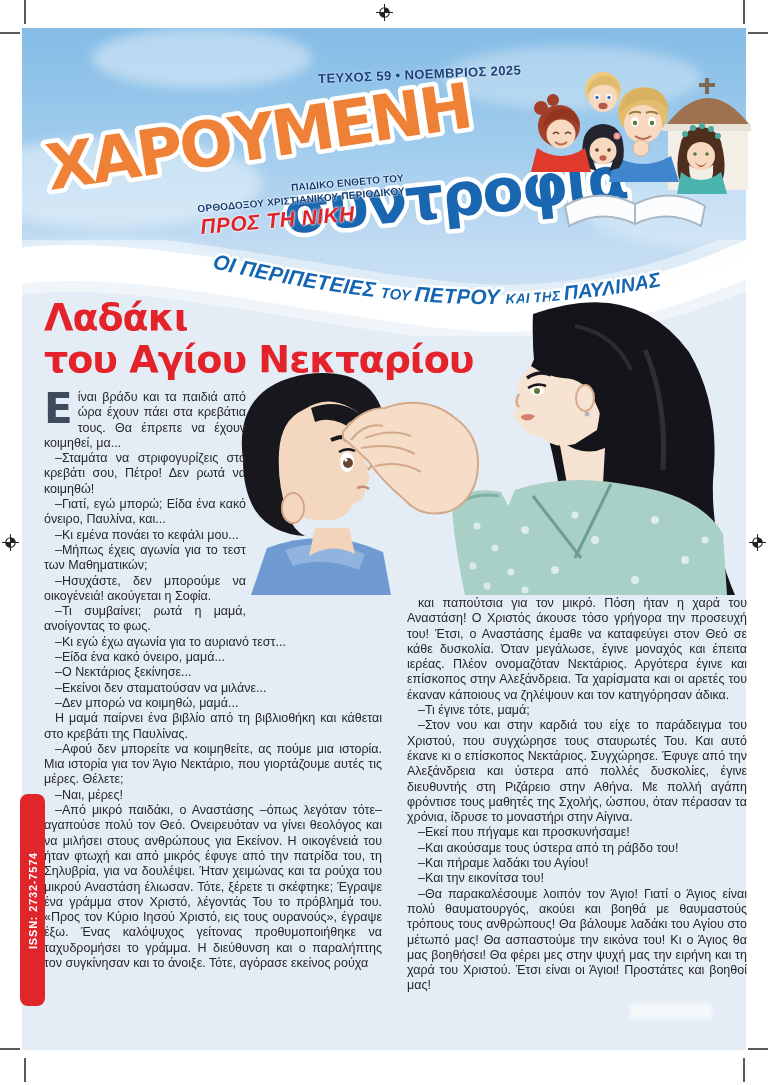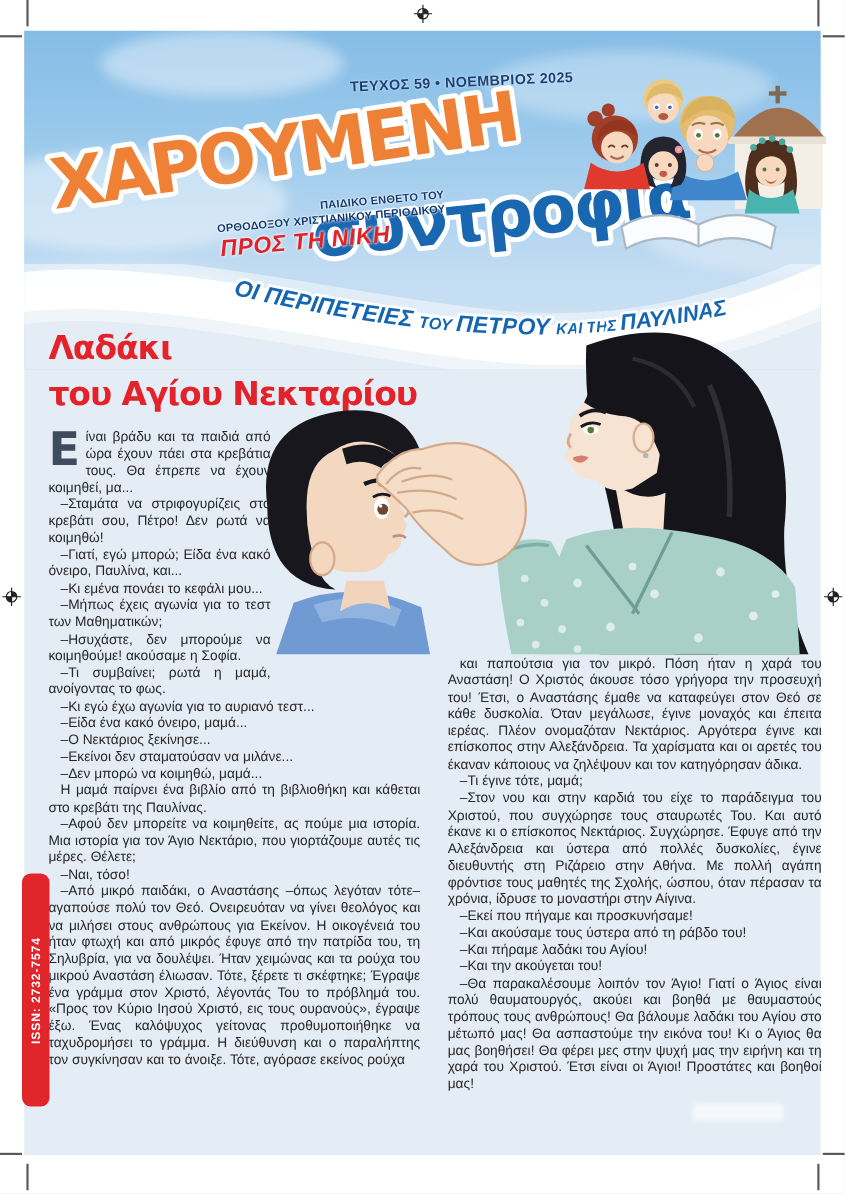--- a/index.html
+++ b/index.html
@@ -31,21 +31,21 @@
   .logo-sub{left:86px;top:186px;width:320px;transform:rotate(-5deg);text-align:right;
     color:#123a72;font-weight:bold;font-size:10px;line-height:12.5px;letter-spacing:.2px;
     text-shadow:0 0 2px #fff,0 0 2px #fff;}
   .ptn{color:#e02328;font-size:21px;line-height:24px;font-style:italic;letter-spacing:.5px;
     padding-right:52px;text-shadow:0 0 2px #fff,0 0 3px #fff;}
 
   
   .kids-svg{left:523px;top:56px;width:228px;height:182px;}
 
   
-  .title{left:44px;top:296px;color:#e42229;font-weight:bold;font-size:30px;line-height:42px;
+  .title{left:44px;top:296px;color:#e42229;font-weight:bold;font-size:38px;line-height:42px;
     letter-spacing:-1px;font-family:"DejaVu Sans","Liberation Sans",sans-serif;}
   .col{color:#26272b;font-size:12.5px;line-height:15.3px;text-align:justify;overflow:hidden;}
   .col-left{left:44px;top:390px;width:338px;height:652px;}
   .col-right{left:407px;top:596px;width:340px;height:446px;}
   .img-spacer{float:right;width:136px;height:228px;}
   p.para{margin:0;text-indent:11px;}
   p.opening{text-indent:0;}
   .dropcap{float:left;font-size:42px;line-height:34px;font-weight:bold;color:#3e4b5c;
     padding:2px 5px 0 0;font-family:"DejaVu Sans","Liberation Sans",sans-serif;}
 
@@ -254,43 +254,43 @@
 </svg>
 
 <div class="abs col col-left">
   <div class="img-spacer"></div>
   <p class="para opening"><span class="dropcap">Ε</span><span>ίναι βράδυ και τα παιδιά από ώρα έχουν πάει στα κρεβάτια τους. Θα έπρεπε να έχουν κοιμηθεί, μα...</span></p>
   <div>
       <p class="para">–Σταμάτα να στριφογυρίζεις στο κρεβάτι σου, Πέτρο! Δεν ρωτά να κοιμηθώ!</p>
       <p class="para">–Γιατί, εγώ μπορώ; Είδα ένα κακό όνειρο, Παυλίνα, και...</p>
       <p class="para">–Κι εμένα πονάει το κεφάλι μου...</p>
       <p class="para">–Μήπως έχεις αγωνία για το τεστ των Μαθηματικών;</p>
-      <p class="para">–Ησυχάστε, δεν μπορούμε να κοιμηθούμε! ακούσαμε η Σοφία.</p>
+      <p class="para">–Ησυχάστε, δεν μπορούμε να οικογένειά! ακούγεται η Σοφία.</p>
       <p class="para">–Τι συμβαίνει; ρωτά η μαμά, ανοίγοντας το φως.</p>
       <p class="para">–Κι εγώ έχω αγωνία για το αυριανό τεστ...</p>
       <p class="para">–Είδα ένα κακό όνειρο, μαμά...</p>
       <p class="para">–Ο Νεκτάριος ξεκίνησε...</p>
       <p class="para">–Εκείνοι δεν σταματούσαν να μιλάνε...</p>
       <p class="para">–Δεν μπορώ να κοιμηθώ, μαμά...</p>
       <p class="para">Η μαμά παίρνει ένα βιβλίο από τη βιβλιοθήκη και κάθεται στο κρεβάτι της Παυλίνας.</p>
       <p class="para">–Αφού δεν μπορείτε να κοιμηθείτε, ας πούμε μια ιστορία. Μια ιστορία για τον Άγιο Νεκτάριο, που γιορτάζουμε αυτές τις μέρες. Θέλετε;</p>
-      <p class="para">–Ναι, τόσο!</p>
+      <p class="para">–Ναι, μέρες!</p>
       <p class="para">–Από μικρό παιδάκι, ο Αναστάσης –όπως λεγόταν τότε– αγαπούσε πολύ τον Θεό. Ονειρευόταν να γίνει θεολόγος και να μιλήσει στους ανθρώπους για Εκείνον. Η οικογένειά του ήταν φτωχή και από μικρός έφυγε από την πατρίδα του, τη Σηλυβρία, για να δουλέψει. Ήταν χειμώνας και τα ρούχα του μικρού Αναστάση έλιωσαν. Τότε, ξέρετε τι σκέφτηκε; Έγραψε ένα γράμμα στον Χριστό, λέγοντάς Του το πρόβλημά του. «Προς τον Κύριο Ιησού Χριστό, εις τους ουρανούς», έγραψε έξω. Ένας καλόψυχος γείτονας προθυμοποιήθηκε να ταχυδρομήσει το γράμμα. Η διεύθυνση και ο παραλήπτης τον συγκίνησαν και το άνοιξε. Τότε, αγόρασε εκείνος ρούχα</p>
     </div>
 </div>
 
 <div class="abs col col-right">
   <div>
       <p class="para">και παπούτσια για τον μικρό. Πόση ήταν η χαρά του Αναστάση! Ο Χριστός άκουσε τόσο γρήγορα την προσευχή του! Έτσι, ο Αναστάσης έμαθε να καταφεύγει στον Θεό σε κάθε δυσκολία. Όταν μεγάλωσε, έγινε μοναχός και έπειτα ιερέας. Πλέον ονομαζόταν Νεκτάριος. Αργότερα έγινε και επίσκοπος στην Αλεξάνδρεια. Τα χαρίσματα και οι αρετές του έκαναν κάποιους να ζηλέψουν και τον κατηγόρησαν άδικα.</p>
       <p class="para">–Τι έγινε τότε, μαμά;</p>
       <p class="para">–Στον νου και στην καρδιά του είχε το παράδειγμα του Χριστού, που συγχώρησε τους σταυρωτές Του. Και αυτό έκανε κι ο επίσκοπος Νεκτάριος. Συγχώρησε. Έφυγε από την Αλεξάνδρεια και ύστερα από πολλές δυσκολίες, έγινε διευθυντής στη Ριζάρειο στην Αθήνα. Με πολλή αγάπη φρόντισε τους μαθητές της Σχολής, ώσπου, όταν πέρασαν τα χρόνια, ίδρυσε το μοναστήρι στην Αίγινα.</p>
       <p class="para">–Εκεί που πήγαμε και προσκυνήσαμε!</p>
       <p class="para">–Και ακούσαμε τους ύστερα από τη ράβδο του!</p>
       <p class="para">–Και πήραμε λαδάκι του Αγίου!</p>
-      <p class="para">–Και την ακούγεται του!</p>
+      <p class="para">–Και την εικονίτσα του!</p>
       <p class="para">–Θα παρακαλέσουμε λοιπόν τον Άγιο! Γιατί ο Άγιος είναι πολύ θαυματουργός, ακούει και βοηθά με θαυμαστούς τρόπους τους ανθρώπους! Θα βάλουμε λαδάκι του Αγίου στο μέτωπό μας! Θα ασπαστούμε την εικόνα του! Κι ο Άγιος θα μας βοηθήσει! Θα φέρει μες στην ψυχή μας την ειρήνη και τη χαρά του Χριστού. Έτσι είναι οι Άγιοι! Προστάτες και βοηθοί μας!</p>
     </div>
 </div>
 
 <div class="abs issn-tab">
   <span>ISSN: 2732-7574</span>
 </div>
 
 <div class="abs watermark"></div>
 

